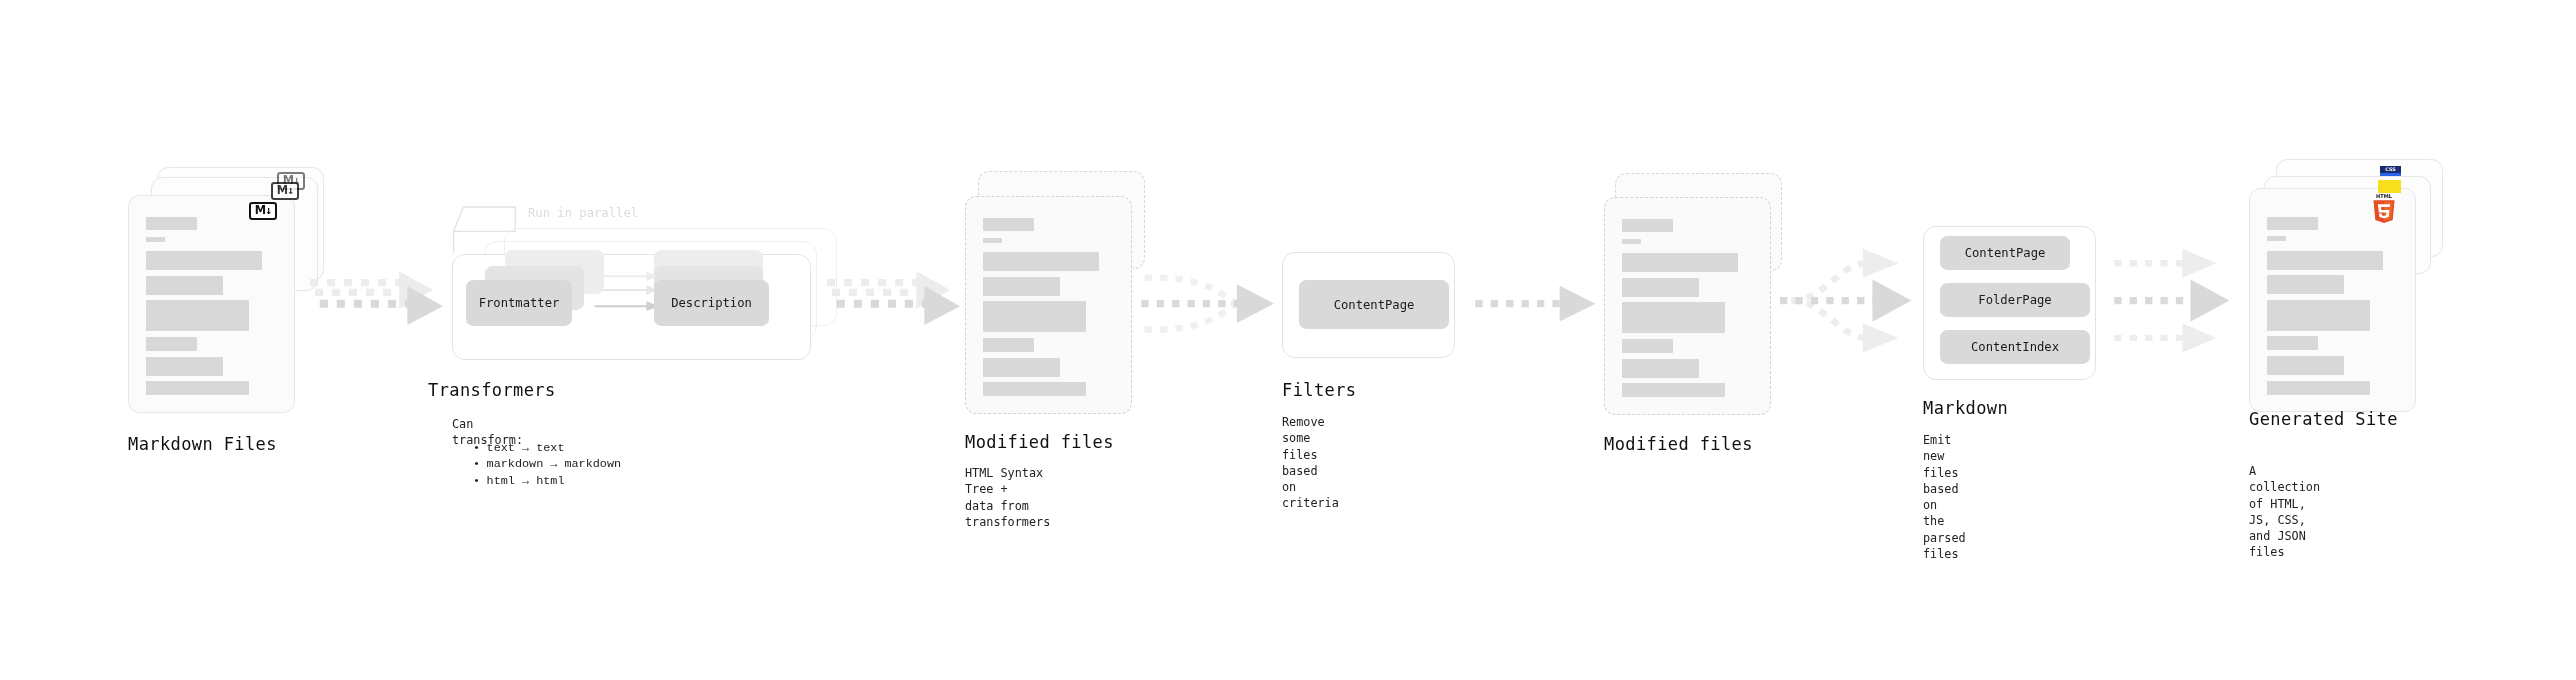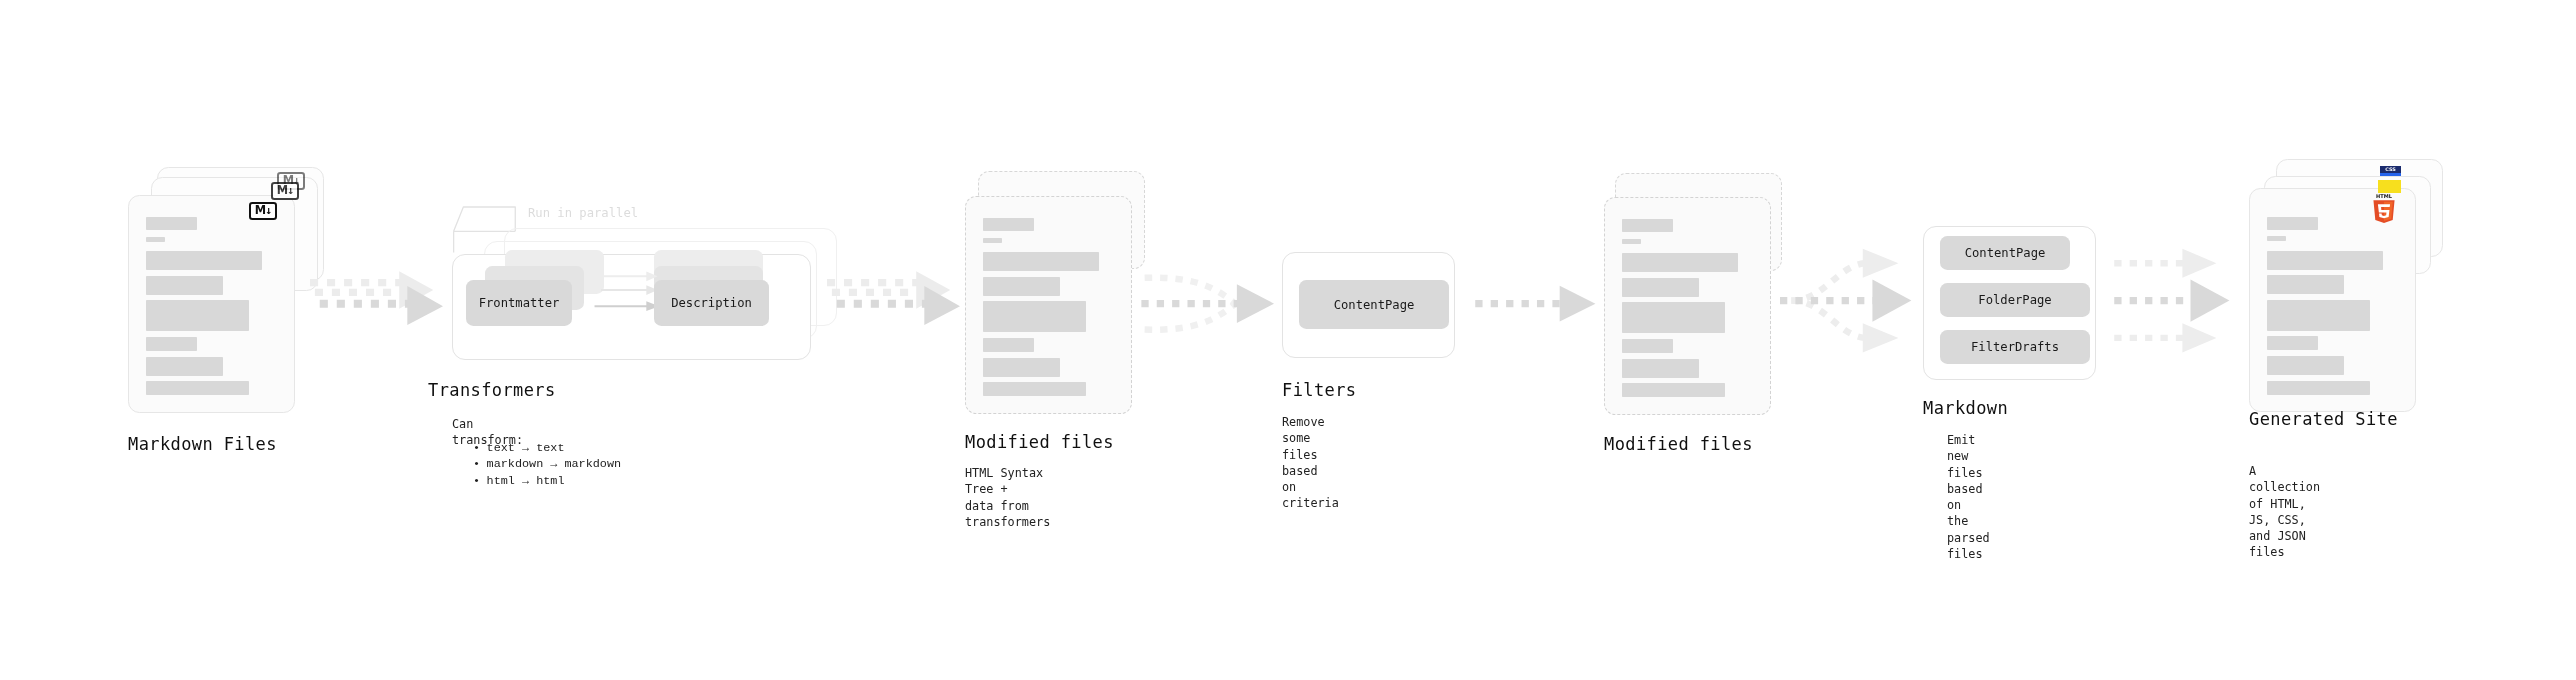--- a/index.html
+++ b/index.html
@@ -306,23 +306,23 @@
     <g fill="none" stroke="#d9d9d9" stroke-width="9" stroke-dasharray="9 10">
       <line x1="0" y1="82" x2="118" y2="82"></line>
     </g>
     <polygon points="114,56 162,82 114,108" fill="#d9d9d9"></polygon>
   </svg>
 
   <div class="node">
     <div class="boxcard" style="left:1923px;top:226px;width:173px;height:154px;"></div>
     <div class="chip" style="left:1940px;top:236px;width:130px;height:34px;">ContentPage</div>
     <div class="chip" style="left:1940px;top:283px;width:150px;height:34px;">FolderPage</div>
-    <div class="chip" style="left:1940px;top:330px;width:150px;height:34px;">FilterDrafts</div>
+    <div class="chip" style="left:1940px;top:330px;width:150px;height:34px;">ContentIndex</div>
     <div class="title" style="left:1923px;top:398px;">Markdown</div>
-    <div class="sub" style="left:1923px;top:432px;margin-left:24px;">Emit new files based on
+    <div class="sub" style="left:1923px;top:432px;">Emit new files based on
 the parsed files</div>
   </div>
 
   <svg class="conn" style="left:2111px;top:234px;width:146px;height:138px;" viewBox="0 0 180 170" width="146" height="138">
     <g fill="none" stroke="#ededed" stroke-width="8" stroke-dasharray="9 10">
       <line x1="4" y1="36" x2="92" y2="36"></line>
       <line x1="4" y1="128" x2="92" y2="128"></line>
     </g>
     <polygon points="88,18 130,36 88,54" fill="#ededed"></polygon>
     <polygon points="88,110 130,128 88,146" fill="#ededed"></polygon>

